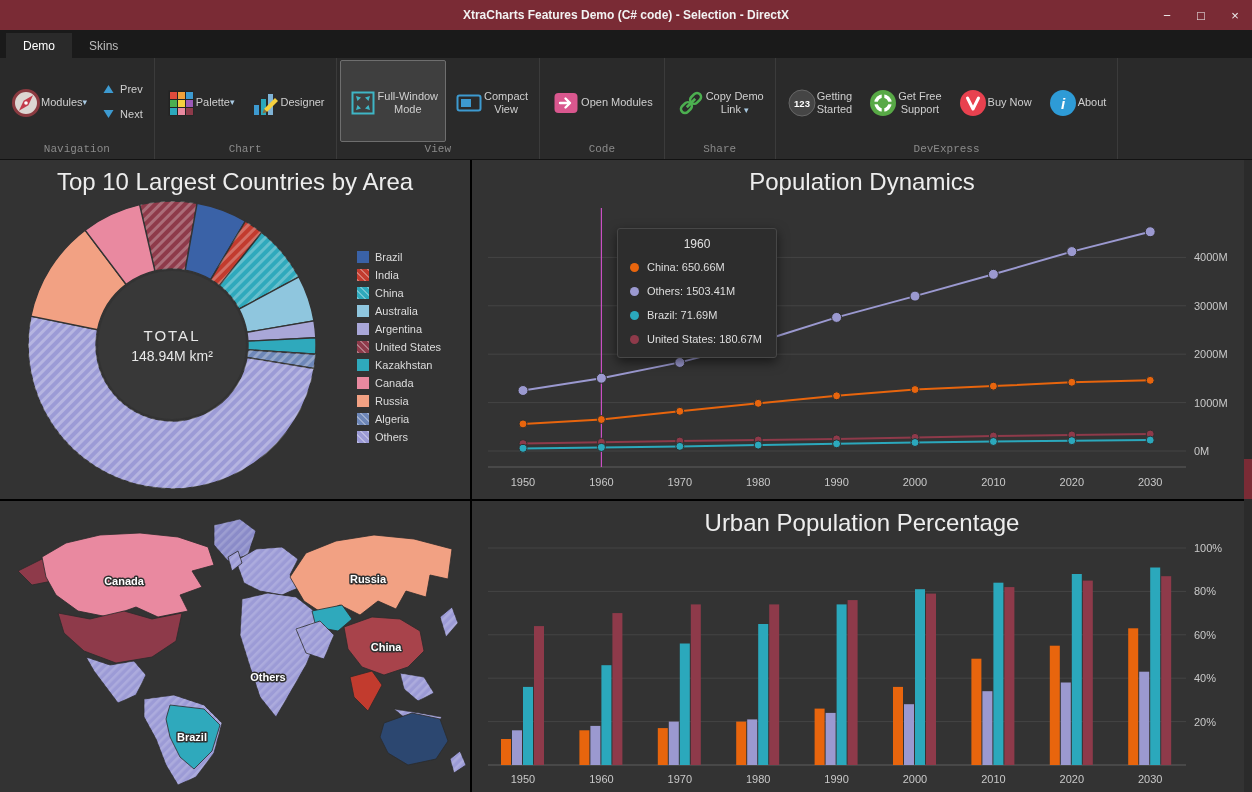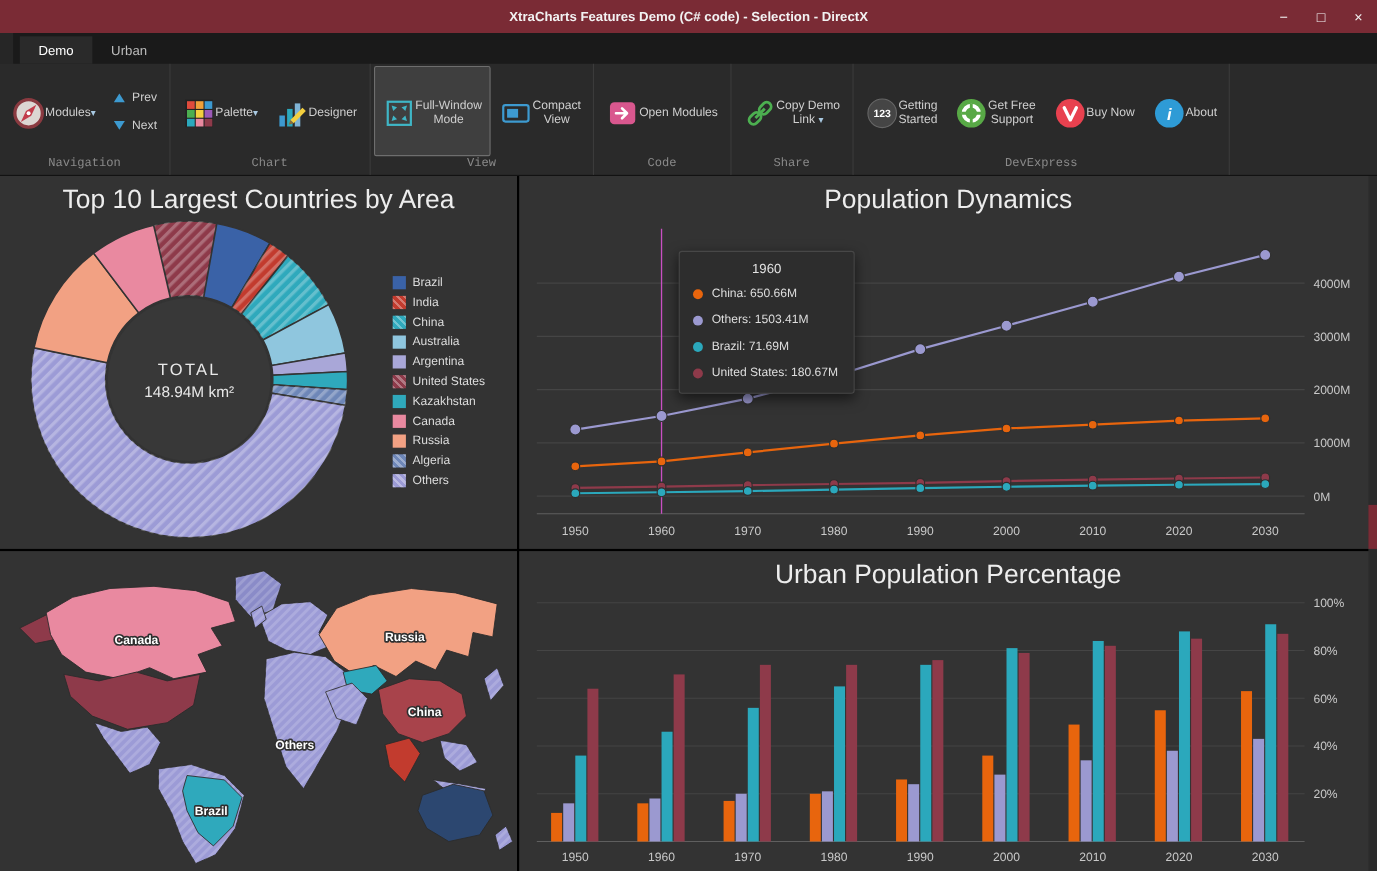--- a/index.html
+++ b/index.html
@@ -7,21 +7,21 @@
   .window { width:1252px; height:792px; display:flex; flex-direction:column; background:#262626; }
 
   
   .titlebar { height:30px; background:#7A2B35; display:flex; align-items:center; flex:0 0 auto; }
   .tb-spacer { width:102px; }
   .tb-title { flex:1; text-align:center; color:#F2F2F2; font-size:12px; font-weight:bold; }
   .tb-controls { display:flex; width:102px; justify-content:flex-end; }
   .tb-btn { width:34px; height:30px; display:flex; align-items:center; justify-content:center; color:#EFEFEF; font-size:13px; cursor:pointer; }
 
   
-  .tabstrip { height:28px; background:#1A1A1A; display:flex; align-items:flex-end; padding-left:6px; flex:0 0 auto;margin-left:12px; }
+  .tabstrip { height:28px; background:#1A1A1A; display:flex; align-items:flex-end; padding-left:6px; flex:0 0 auto; }
   .tab { padding:6px 17px 5px; font-size:12px; color:#BDBDBD; cursor:pointer; }
   .tab.active { background:#2A2A2A; color:#FFF; }
 
   
   .ribbon { height:102px; background:#2A2A2A; display:flex; align-items:stretch; border-bottom:1px solid #121212; flex:0 0 auto; }
   .rb-group { display:flex; flex-direction:column; border-right:1px solid #3B3B3B; padding:2px 3px 0; }
   .rb-row { flex:1; display:flex; align-items:stretch; }
   .rb-glabel { height:17px; text-align:center; color:#8A8A8A; font-size:11px; line-height:15px;font-family:Liberation Mono, monospace; }
   .rb-btn { min-width:52px; padding:5px 7px 2px; display:flex; flex-direction:row; align-items:center; color:#CFCFCF; font-size:11px; border:1px solid transparent; border-radius:2px; cursor:pointer; }
   .rb-btn.selected { background:#3F3F3F; border-color:#6E6E6E; }
@@ -66,21 +66,21 @@
     <div class="tb-title">XtraCharts Features Demo (C# code) - Selection - DirectX</div>
     <div class="tb-controls" id="tb-controls">
         <div class="tb-btn">−</div>
         <div class="tb-btn">□</div>
         <div class="tb-btn">×</div>
       </div>
   </div>
 
   <div class="tabstrip" id="tabstrip">
       <div class="tab active">Demo</div>
-      <div class="tab">Urban</div>
+      <div class="tab">Skins</div>
     </div>
 
   <div class="ribbon" id="ribbon">
       <div class="rb-group">
         <div class="rb-row">
           <div class="rb-btn">
             <div class="rb-icon">
               <svg width="30" height="30" viewBox="0 0 30 30">
                 <circle cx="15" cy="15" r="12.5" fill="#DCD6D2" stroke="#8A3A40" stroke-width="3"></circle>
                 <polygon points="15,4.5 18.2,15 15,25.5 11.8,15" fill="#C23B4A" transform="rotate(42 15 15)"></polygon>

